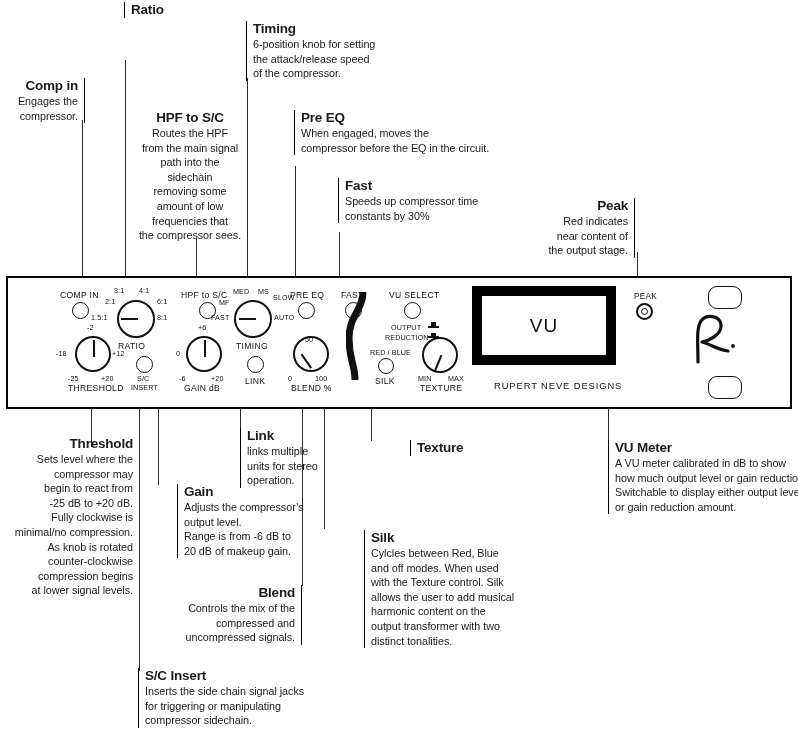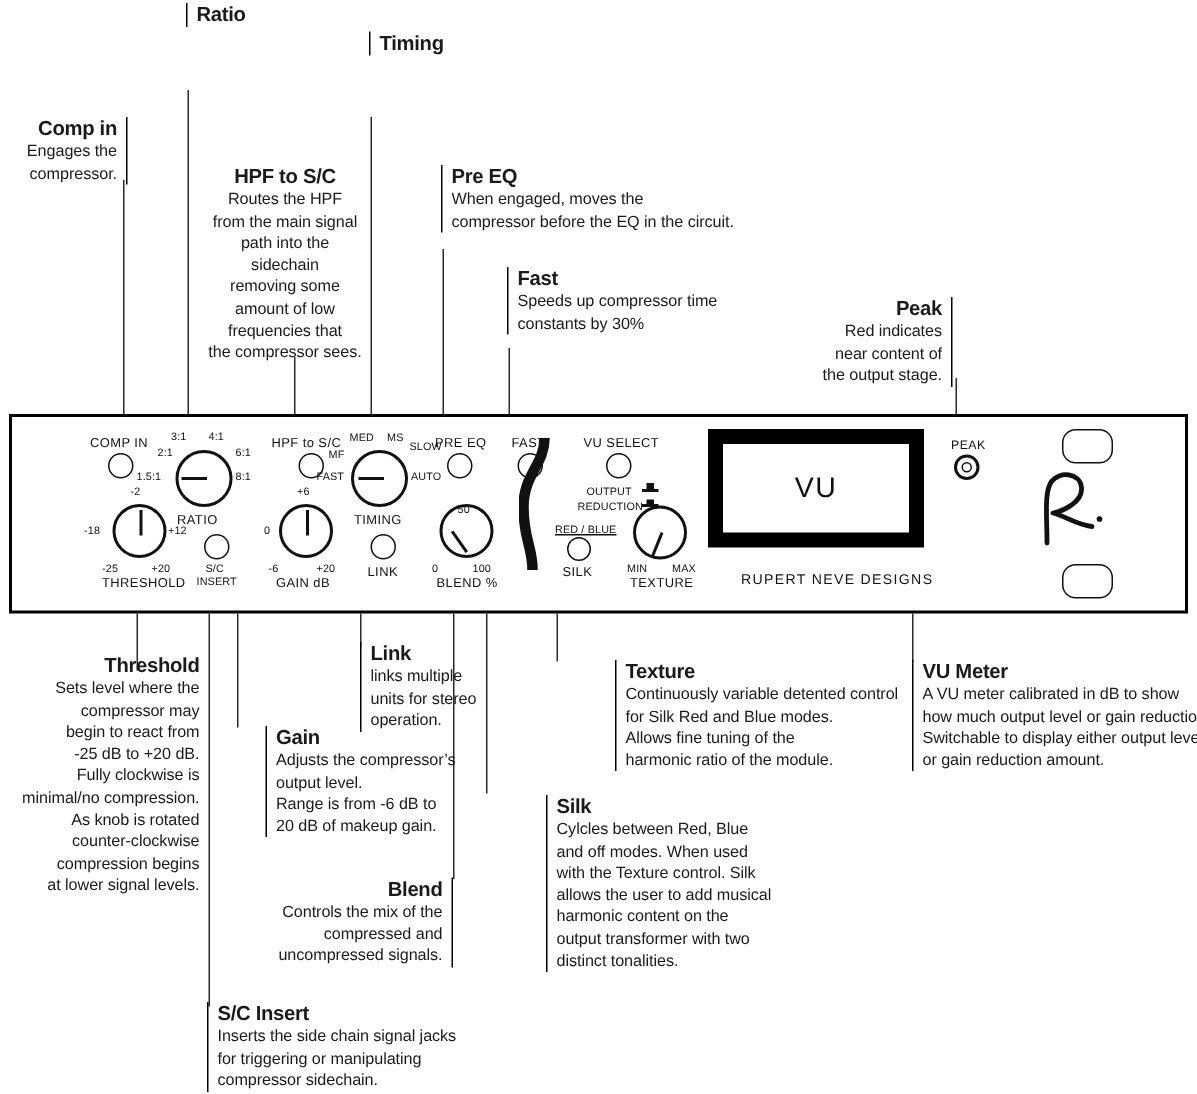--- a/index.html
+++ b/index.html
@@ -58,20 +58,23 @@
 from the main signal
 path into the sidechain
 removing some
 amount of low
 frequencies that
 the compressor sees.</p>
 </div>
 
 <div class="ann lft" style="left:246px;top:21px;width:132px;">
   <h3>Timing</h3>
+  <p style="white-space:pre-line">6-position knob for setting
+the attack/release speed
+of the compressor.</p>
 </div>
 
 <div class="ann lft" style="left:294px;top:110px;width:198px;">
   <h3>Pre EQ</h3>
   <p style="white-space:pre-line">When engaged, moves the
 compressor before the EQ in the circuit.</p>
 </div>
 
 <div class="ann lft" style="left:338px;top:178px;width:160px;">
   <h3>Fast</h3>
@@ -172,21 +175,21 @@
   </div>
   <span class="tiny" style="left:297px;top:45px;margin-top:12px;">50</span>
   <span class="tiny" style="left:280px;top:96px;">0</span>
   <span class="tiny" style="left:307px;top:96px;">100</span>
   <span class="lbl" style="left:283px;top:105px;">BLEND %</span>
 
   <svg style="position:absolute;left:338px;top:14px;" width="26" height="88" viewBox="0 0 26 88">
     <path d="M17 0 C17 18, 3 24, 3 46 C3 68, 9 72, 9 88" stroke="#111" stroke-width="7" fill="none" stroke-linecap="butt"></path>
   </svg>
 
-  <span class="tiny" style="left:362px;top:70px;text-decoration:underline;">RED / BLUE</span>
+  <span class="tiny" style="left:362px;top:70px;">RED / BLUE</span>
   <div class="btn" style="left:370px;top:80px;width:16px;height:16px;"></div>
   <span class="lbl" style="left:367px;top:98px;">SILK</span>
 
   <div class="knob" style="left:414px;top:59px;width:36px;height:36px;">
     <div class="ptr" style="left:16px;top:16px;width:2px;height:17px;transform:rotate(22deg);transform-origin:1px 1px;"></div>
   </div>
   <span class="tiny" style="left:410px;top:96px;text-align:center;">MIN</span>
   <span class="tiny" style="left:440px;top:96px;">MAX</span>
   <span class="lbl" style="left:412px;top:105px;">TEXTURE</span>
 
@@ -270,24 +273,20 @@
 and off modes.  When used
 with the Texture control. Silk
 allows the user to add musical
 harmonic content on the
 output transformer with two
 distinct tonalities.</p>
 </div>
 
 <div class="ann lft" style="left:410px;top:440px;width:188px;">
   <h3>Texture</h3>
-  <p style="white-space:pre-line">Continuously variable detented  control
-for Silk Red and Blue modes.
-Allows fine tuning of the
-harmonic ratio of the module.</p>
 </div>
 
 <div class="ann lft" style="left:608px;top:440px;width:190px;">
   <h3>VU Meter</h3>
   <p style="white-space:pre-line">A VU meter calibrated in dB to show
 how much output level or gain reduction
 Switchable to display either output level
 or gain reduction amount.</p>
 </div>
 

